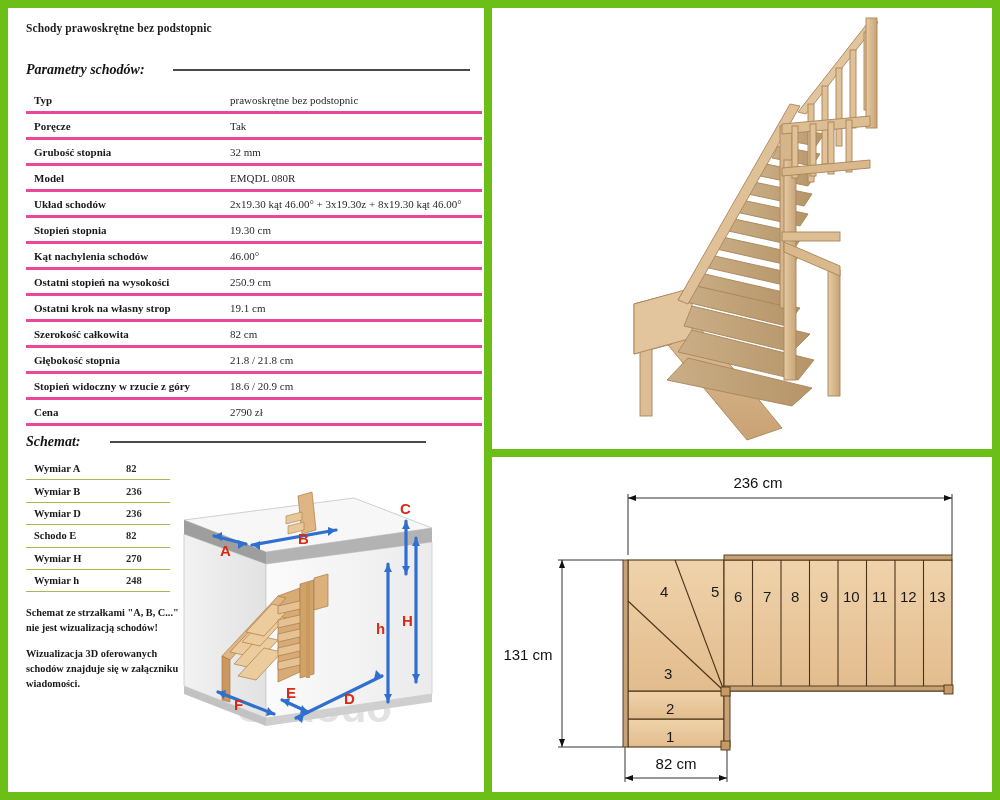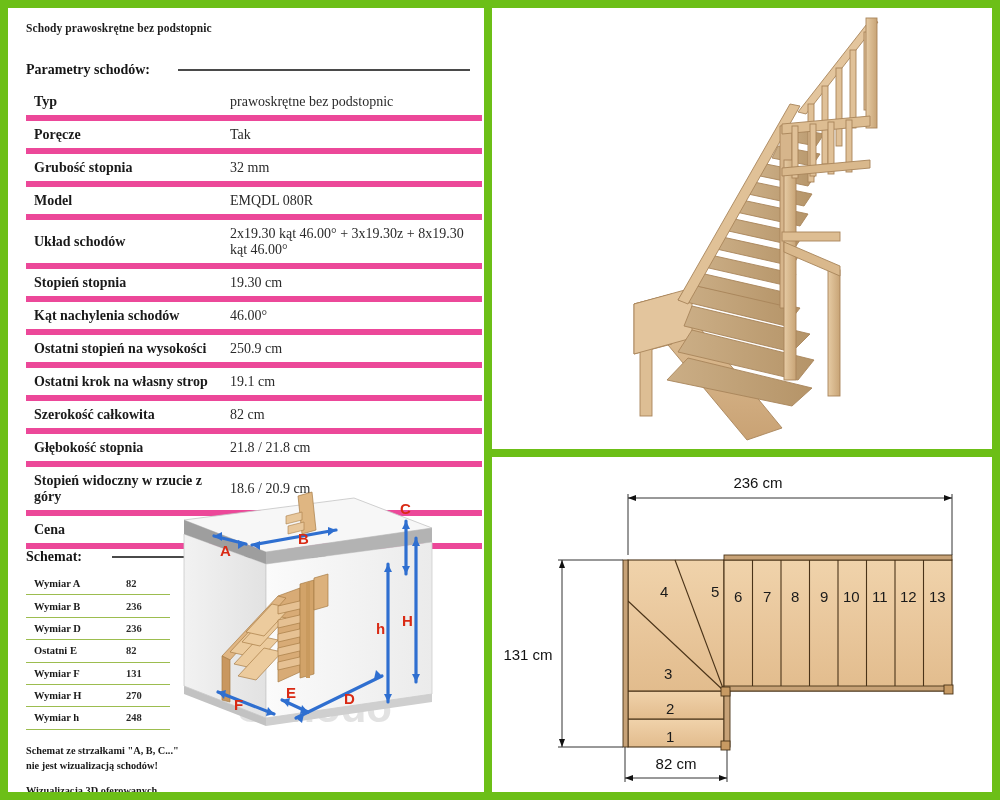--- a/index.html
+++ b/index.html
@@ -36,35 +36,36 @@
   
   .doc { padding: 10px 14px 0 16px; }
   .doc-title {
     font-size: 11.5px; font-weight: bold; color: #1d1d1d;
     letter-spacing: .1px; margin: 4px 0 0 2px;
   }
 
   .sec-head-row {
     display: flex; align-items: center;
     margin: 28px 0 10px 2px;
+    font-style: italic;
   }
   .sec-head {
     font-size: 14px; font-weight: bold; color: #151515;
     white-space: nowrap;
   }
   .sec-rule {
     flex: 1; height: 2px; background: #4a4a4a; margin-left: 28px;
   }
   .sec-rule.short { flex: 0 0 316px; margin-left: 30px; }
 
   table.params { width: 456px; border-collapse: collapse; margin-left: 2px; }
   table.params td {
     padding: 5.5px 2px 5.5px 8px;
-    border-bottom: 6px solid #ec4899;
-    font-size: 14px; color: #1a1a1a;
+    border-bottom: 3px solid #ec4899;
+    font-size: 11px; color: #1a1a1a;
     vertical-align: middle;
   }
   table.params td.k { font-weight: bold; width: 196px; }
   table.params td.v { color: #2a2a2a; margin-left: 45px; }
 
   table.wymiar { width: 144px; border-collapse: collapse; margin-left: 2px; }
   table.wymiar td {
     padding: 5.2px 2px 5.2px 8px;
     border-bottom: 1px solid #9cbd4f;
     font-size: 10.5px; color: #1a1a1a; font-weight: bold;
@@ -165,46 +166,42 @@
             <td class="k">Stopień widoczny w rzucie z góry</td>
             <td class="v">18.6 / 20.9 cm</td>
           </tr>
           <tr>
             <td class="k">Cena</td>
             <td class="v">2790 zł</td>
           </tr>
         </tbody>
       </table>
 
-      <div class="sec-head-row" style="margin-top:0;margin-bottom:8px;text-align:right;">
+      <div class="sec-head-row" style="margin-top:8px;margin-bottom:8px;text-align:right;">
         <div class="sec-head">Schemat:</div>
         <div class="sec-rule short"></div>
       </div>
 
       <table class="wymiar">
         <tbody>
           <tr>
             <td class="k">Wymiar A</td>
             <td class="v">82</td>
           </tr>
           <tr>
             <td class="k">Wymiar B</td>
             <td class="v">236</td>
           </tr>
           <tr>
             <td class="k">Wymiar D</td>
             <td class="v">236</td>
           </tr>
           <tr>
-            <td class="k">Ostatni E</td>
+            <td class="k">Schodo E</td>
             <td class="v">82</td>
-          </tr>
-          <tr>
-            <td class="k">Wymiar F</td>
-            <td class="v">131</td>
           </tr>
           <tr>
             <td class="k">Wymiar H</td>
             <td class="v">270</td>
           </tr>
           <tr>
             <td class="k">Wymiar h</td>
             <td class="v">248</td>
           </tr>
         </tbody>

